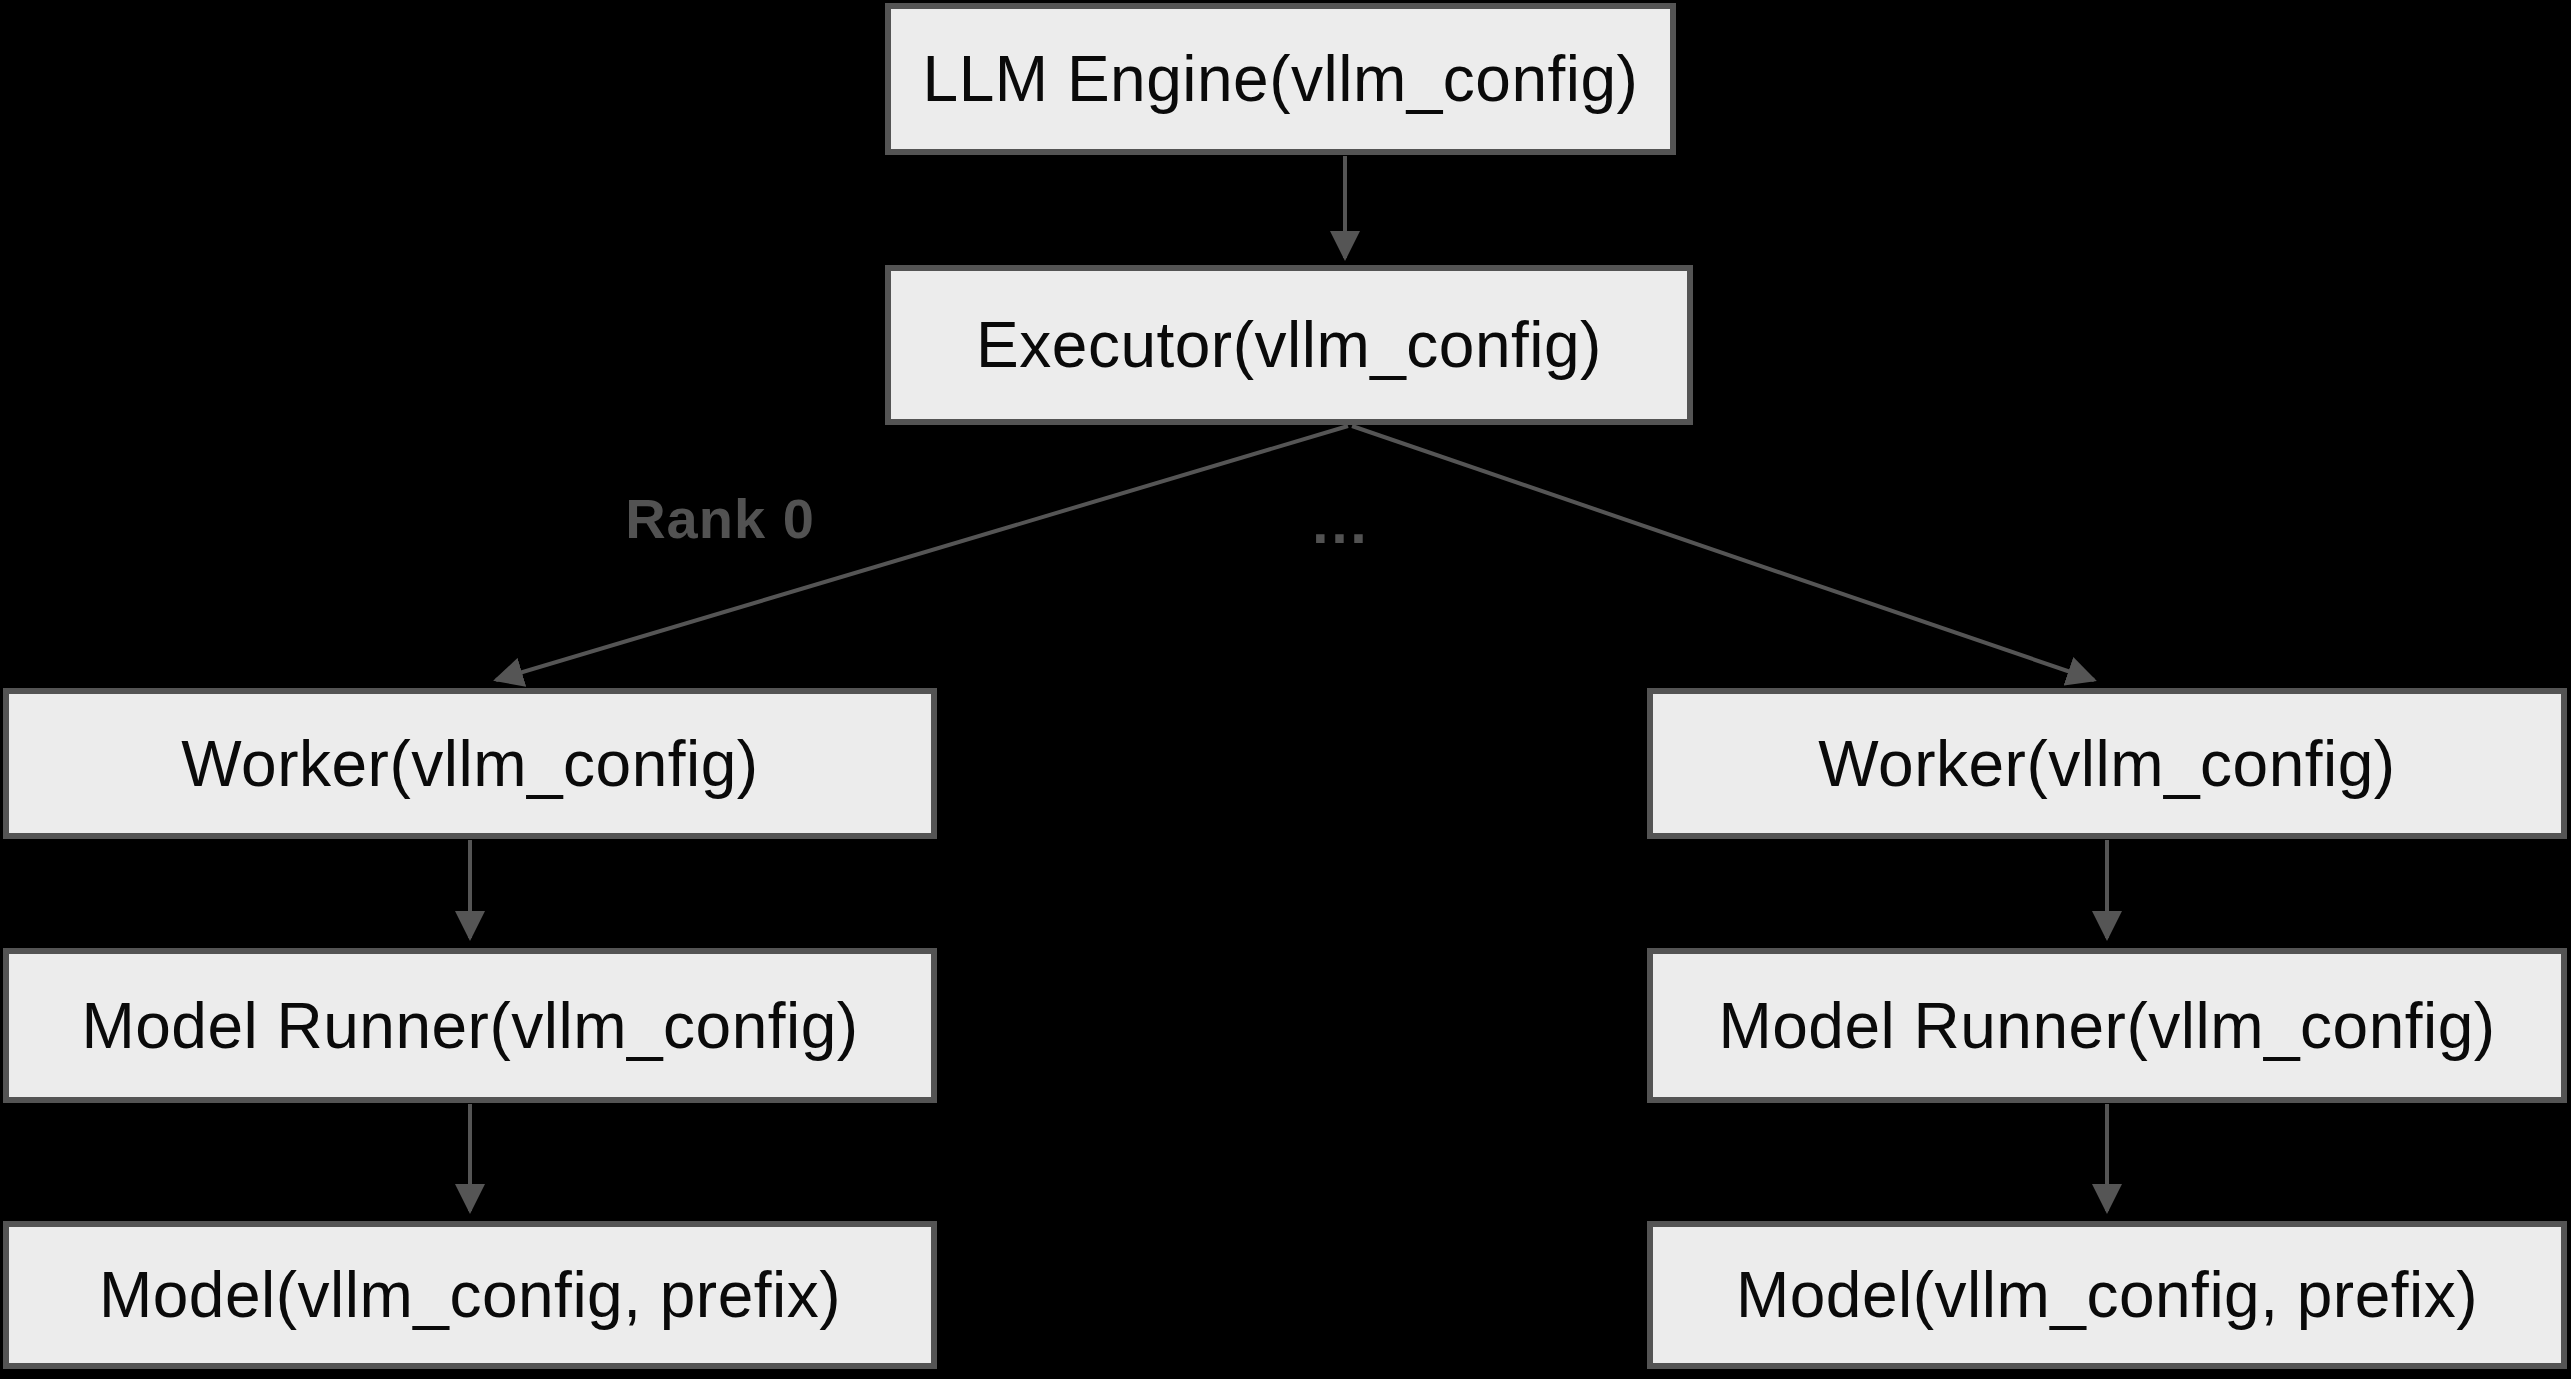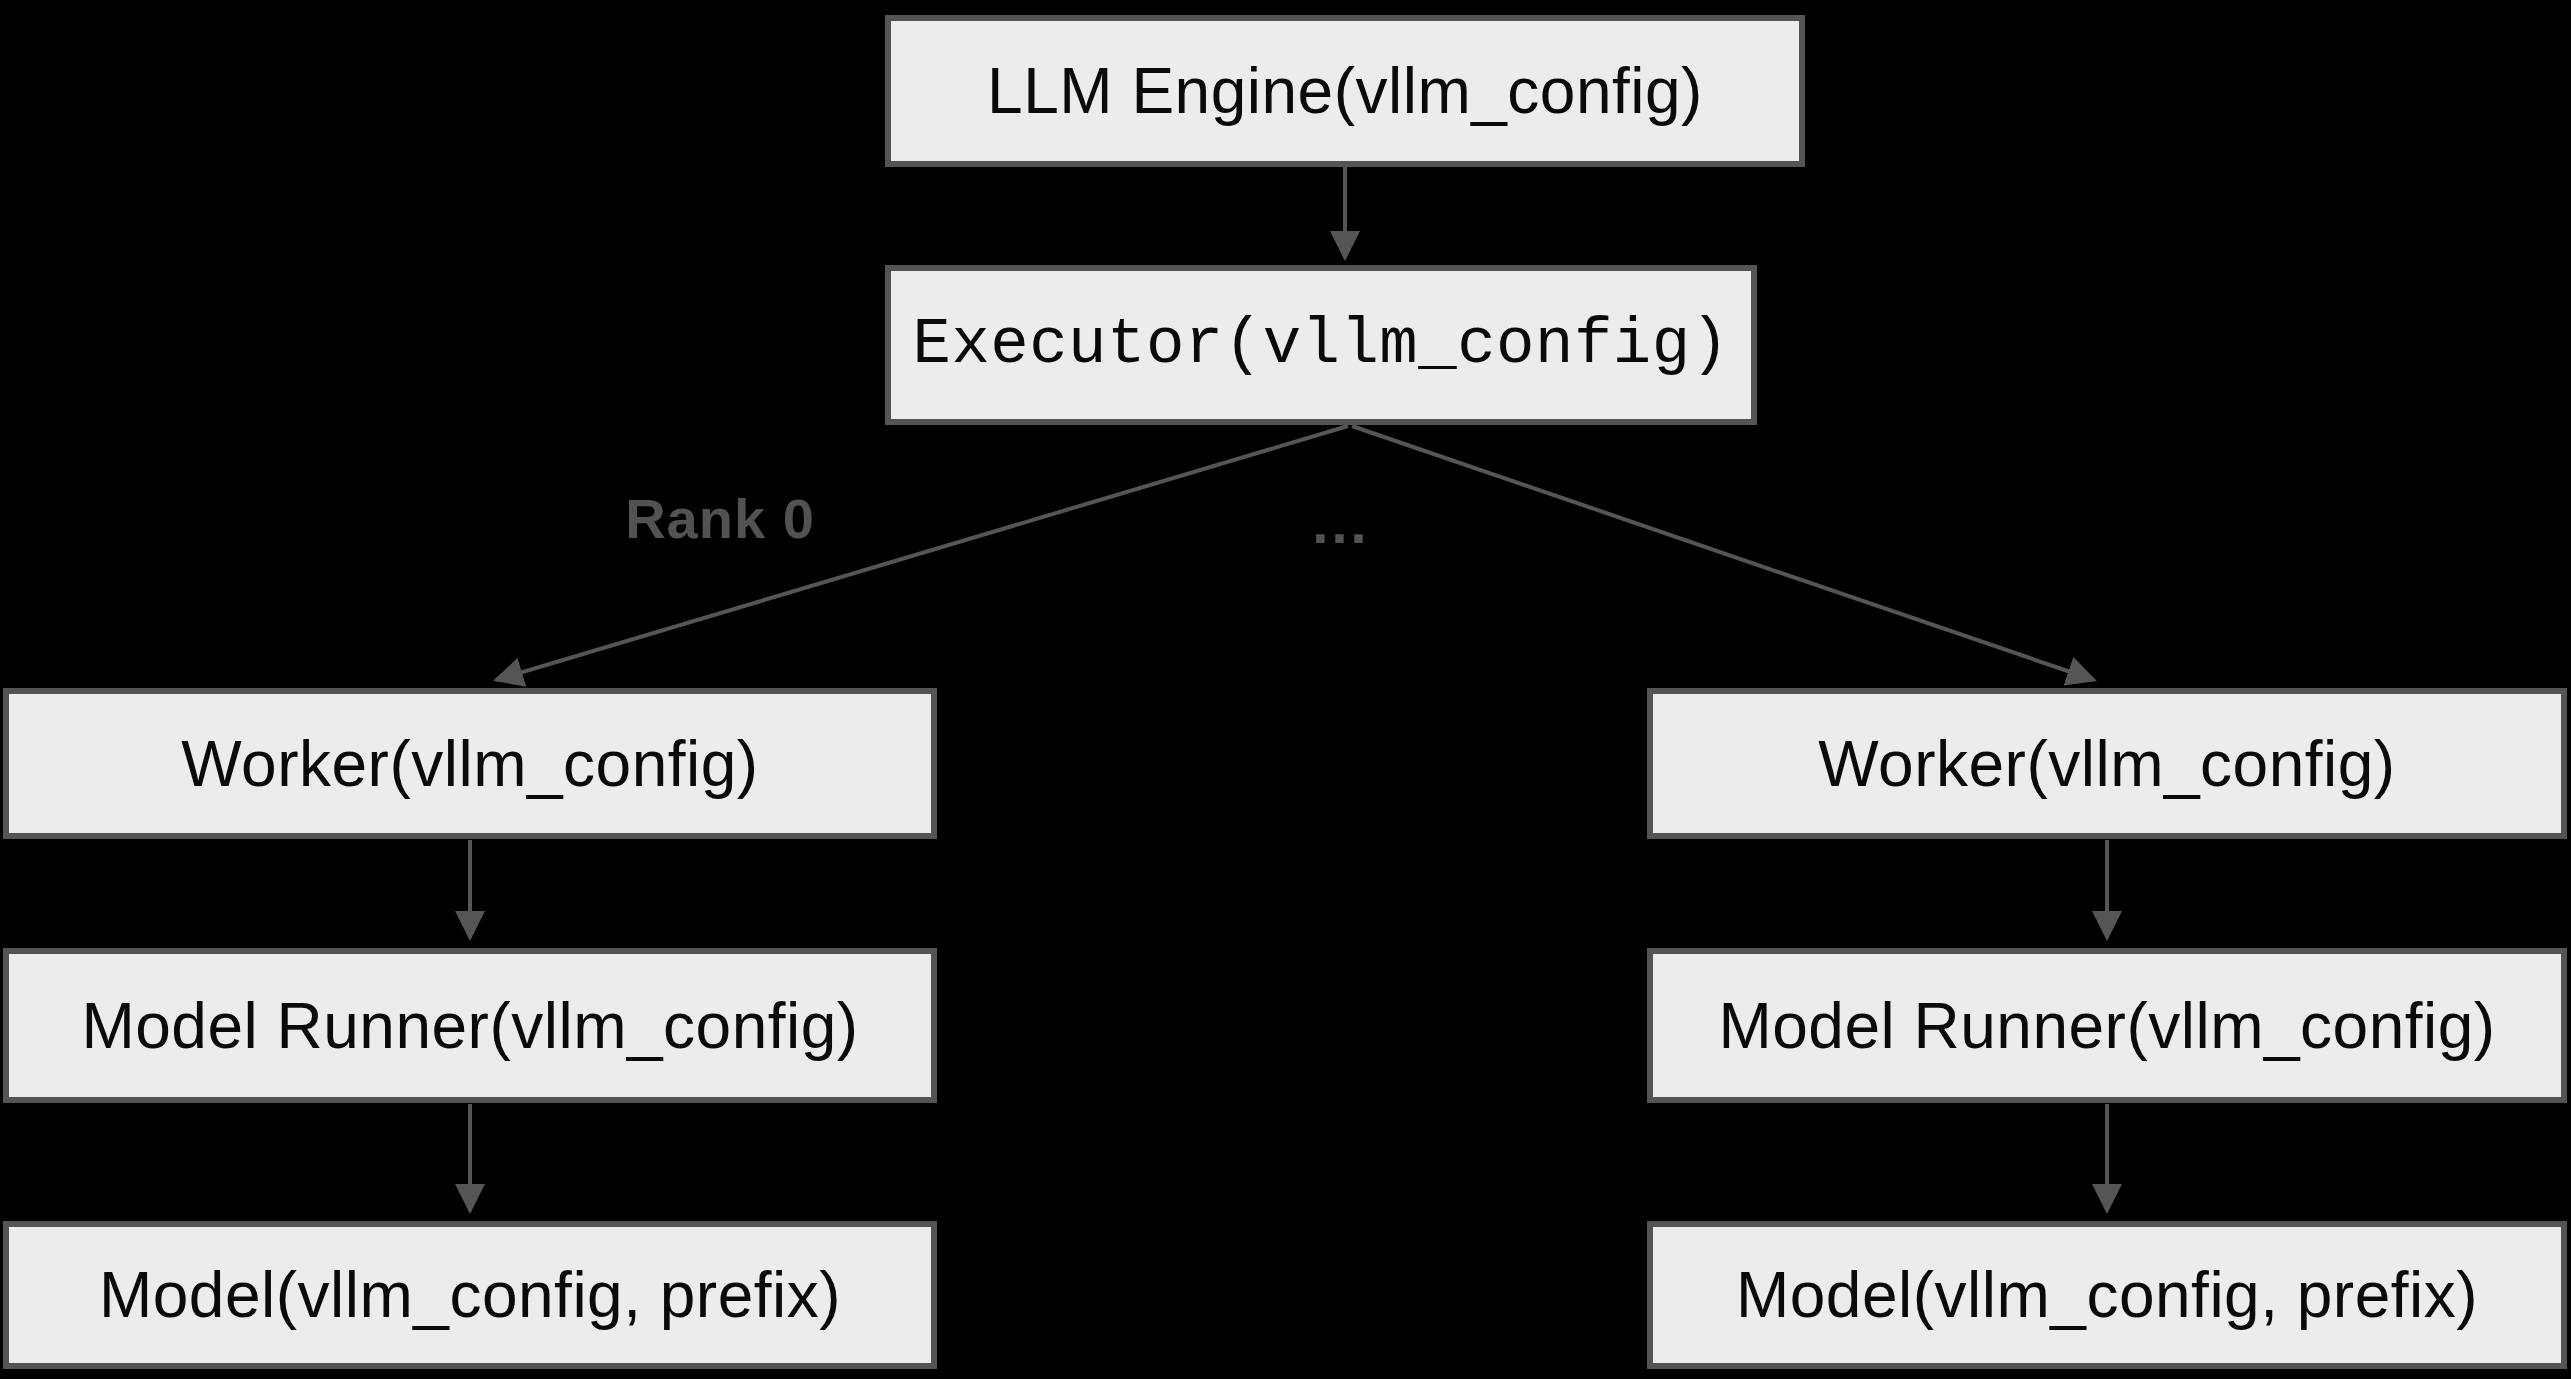--- a/index.html
+++ b/index.html
@@ -37,22 +37,22 @@
     border:6px solid var(--box-border);
     display:flex;
     align-items:center;
     justify-content:center;
     color:var(--box-text);
     font-size:64px;
     font-weight:500;
     white-space:nowrap;
     letter-spacing:0.5px;
   }
-  .node-llm-engine      {left:885px;  top:15px;    width:920px; height:152px;}
-  .node-executor        {left:885px;  top:265px;  width:872px; height:160px;font-family:Liberation Mono, monospace;}
+  .node-llm-engine      {left:885px;  top:3px;    width:791px; height:152px;}
+  .node-executor        {left:885px;  top:265px;  width:808px; height:160px;}
   .node-worker-left     {left:3px;    top:688px;  width:934px; height:151px;}
   .node-model-runner-left{left:3px;   top:948px;  width:934px; height:155px;}
   .node-model-left      {left:3px;    top:1221px; width:934px; height:148px;}
   .node-worker-right    {left:1647px; top:688px;  width:920px; height:151px;}
   .node-model-runner-right{left:1647px;top:948px; width:920px; height:155px;}
   .node-model-right     {left:1647px; top:1221px; width:920px; height:148px;}
   .edge-label{
     position:absolute;
     transform:translate(-50%,-50%);
     color:var(--label-text);

